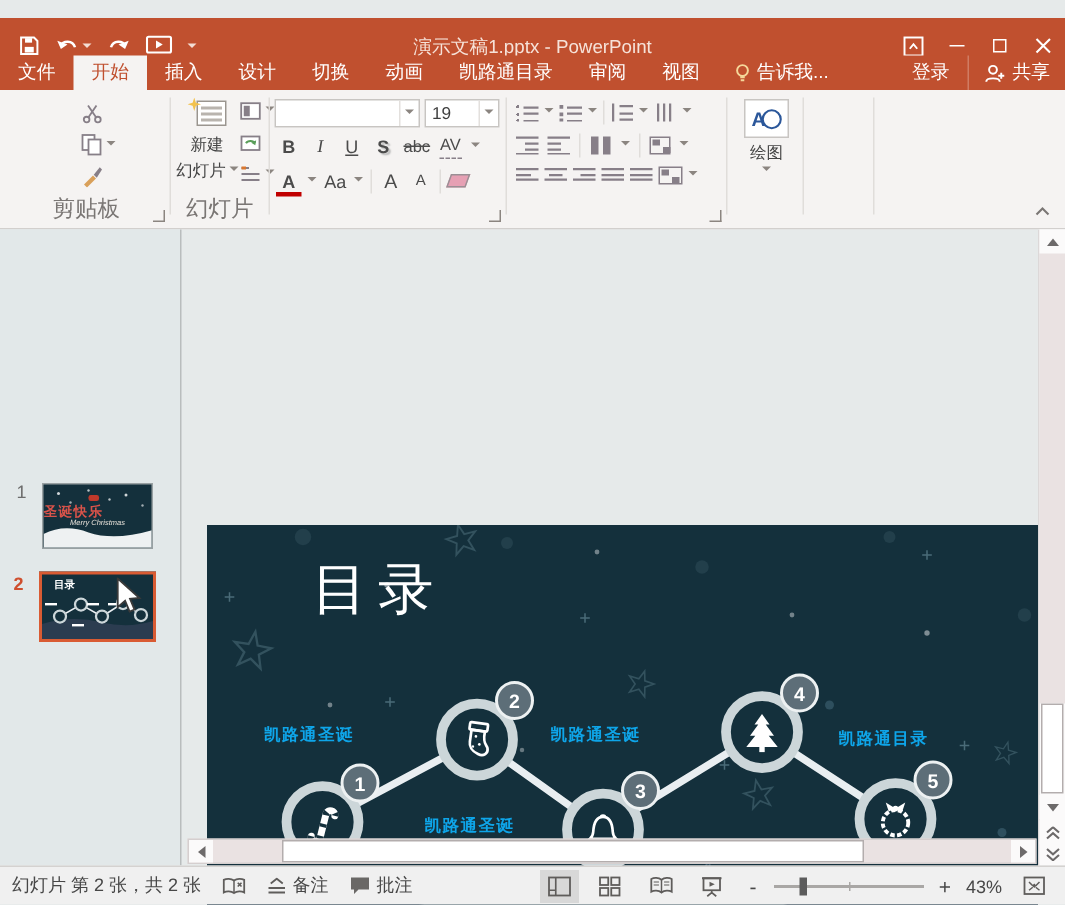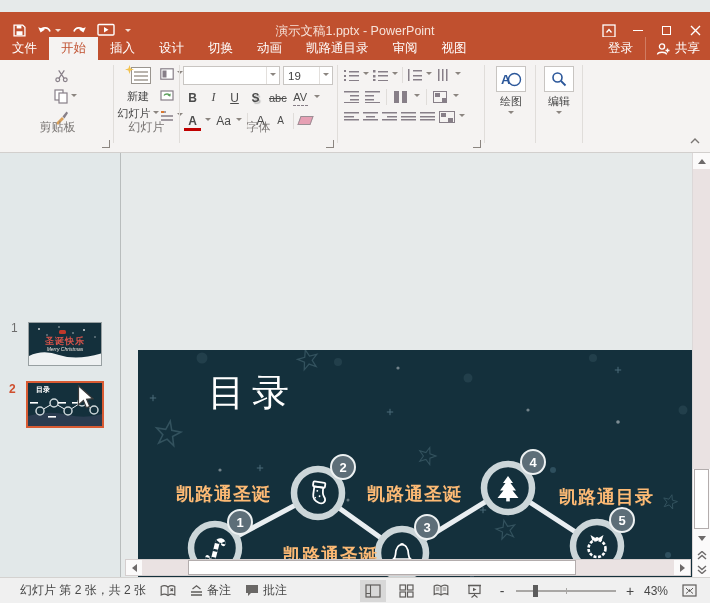--- a/index.html
+++ b/index.html
@@ -23,21 +23,21 @@
   .tab { padding:0 12px; display:flex; align-items:center; white-space:nowrap; }
   .tab.selected { background:#f5f3f2; color:#c0502f; }
   .tab-extra { display:flex; align-items:center; gap:4px; padding:0 10px; white-space:nowrap; }
   .tab-spacer { flex:1; }
   .share-tab { border-left:1px solid rgba(255,255,255,0.25); }
 
   
   .ribbon { position:absolute; left:0; top:60px; width:710px; height:93px; background:#f5f3f2; border-bottom:1px solid #d2cfcd; font-size:11px; color:#444; }
   .rsep { position:absolute; top:5px; height:78px; width:1px; background:#e0ddda; }
   .rgroup { position:absolute; top:0; height:92px; }
-  .grp-label { position:absolute; bottom:16px; left:0; right:0; text-align:center; font-size:12px; color:#7a7674; }
+  .grp-label { position:absolute; bottom:3px; left:0; right:0; text-align:center; font-size:15px; color:#7a7674; }
   .launcher { position:absolute; right:3px; bottom:4px; width:8px; height:8px; border-right:1.4px solid #8b8580; border-bottom:1.4px solid #8b8580; }
   .bigbtn { position:absolute; display:flex; flex-direction:column; align-items:center; gap:2px; }
   .dd-g { width:0;height:0;border:3px solid transparent;border-top-color:#8b8580; }
   .smallbtn { display:flex; align-items:center; gap:2px; }
   .clip-icon { position:relative; width:20px; height:24px; }
   .clip-body { position:absolute; left:0; top:2px; width:15px; height:21px; background:#e8b46b; border:1px solid #ad9a73; border-radius:2px; }
   .clip-top { position:absolute; left:4px; top:0; width:7px; height:4px; background:#8a8075; border-radius:1px; }
   .clip-page { position:absolute; right:0; top:6px; width:11px; height:15px; background:#fff; border:1px solid #9a958f; }
   .newslide-icon { position:relative; width:26px; height:22px; }
   .ns-page { position:absolute; right:0; top:2px; width:20px; height:17px; background:#fff; border:1px solid #9a958f; }
@@ -80,47 +80,47 @@
   .ribbon-collapse { position:absolute; right:10px; bottom:8px; width:10px; height:6px; }
 
   
   .workspace { position:absolute; left:0; top:153px; width:710px; height:424px; background:#e6eaea; }
   .thumb-panel { position:absolute; left:0; top:0; width:121px; height:424px; background:#e2e8e9; border-right:1px solid #b9bdbd; }
   .slide-num { position:absolute; font-size:12px; color:#6d6d6d; }
   .slide-num.current { color:#cf4f2e; font-weight:bold; }
   .thumb { position:absolute; background:#14303c; overflow:hidden; }
   .thumb1 { left:28px; top:169px; width:74px; height:44px; border:1px solid #98a0a2; }
   .thumb2-frame { left:26px; top:228px; width:78px; height:47px; position:absolute; border:2px solid #d95b33; background:#14303c; overflow:hidden; }
-  .t1-title { position:absolute; left:0; right:0; top:12px; text-align:center; font-size:9px; font-weight:bold; color:#d9534a; letter-spacing:1px; }
+  .t1-title { position:absolute; left:0; right:0; top:12px; font-size:9px; font-weight:bold; color:#d9534a; letter-spacing:1px; }
   .t1-sub { position:absolute; left:0; right:0; top:23px; text-align:center; font-size:5px; font-style:italic; color:#e8e2da; }
   .t2-title { position:absolute; left:8px; top:2px; font-size:7px; font-weight:bold; color:#fff; }
 
   
   .slide { position:absolute; left:138px; top:197px; width:554px; height:306px; background:#14303c; overflow:hidden; }
   .slide-title { position:absolute; left:70px; top:18px; font-size:37px; letter-spacing:7px; color:#fff; font-weight:500; }
   .badge { position:absolute; width:26px; height:26px; border-radius:50%; background:#5d6e78; border:2.5px solid #edf1f2; color:#fff; font-size:13px; font-weight:bold; display:flex; align-items:center; justify-content:center; }
-  .slide-label { position:absolute; color:#fdba74; font-size:18px; font-weight:bold; letter-spacing:1px; white-space:nowrap; }
+  .slide-label { position:absolute; color:#0ea5e9; font-size:11px; font-weight:bold; letter-spacing:1px; white-space:nowrap; }
 
   
   .vscroll { position:absolute; left:692px; top:0px; width:18px; height:424px; background:#fbfafa; border-left:1px solid #dcd8d8; }
   .vs-btn { position:absolute; left:0; width:18px; height:16px; display:flex; align-items:center; justify-content:center; background:#fbfafa; }
   .vs-track-used { position:absolute; left:0; top:16px; width:18px; height:300px; background:#eae2e2; }
   .vs-thumb { position:absolute; left:1px; top:316px; width:15px; height:60px; background:#fff; border:1px solid #b3adad; }
   .hscroll { position:absolute; left:125px; top:406px; width:566px; height:17px; background:#eae2e2; border:1px solid #d5cfcf; }
   .hs-btn { position:absolute; top:0; width:16px; height:15px; background:#fbfafa; display:flex; align-items:center; justify-content:center; }
   .hs-thumb { position:absolute; left:62px; top:0px; width:388px; height:15px; background:#fff; border:1px solid #b3adad; }
   .tri { width:0; height:0; border:4px solid transparent; }
   .tri-up { border-bottom:5px solid #6d6a6a; border-top:none; }
   .tri-down { border-top:5px solid #6d6a6a; border-bottom:none; }
   .tri-left { border-right:5px solid #6d6a6a; border-left:none; }
   .tri-right { border-left:5px solid #6d6a6a; border-right:none; }
 
   
   .statusbar { position:absolute; left:0; top:577px; width:710px; height:26px; background:#f0f0f0; border-top:1px solid #d4d2d0; display:flex; align-items:center; font-size:12px; color:#474747; }
-  .sb-left { display:flex; align-items:center; gap:14px; padding-left:20px; }
+  .sb-left { display:flex; align-items:center; gap:14px; padding-left:8px; }
   .sb-item { display:flex; align-items:center; gap:4px; white-space:nowrap; }
   .sb-right { margin-left:auto; display:flex; align-items:center; gap:8px; padding-right:8px; }
   .viewbtn { width:26px; height:22px; display:flex; align-items:center; justify-content:center; }
   .viewbtn.active { background:#d8d8d8; }
   .zoom-track { position:relative; width:100px; height:2px; background:#a9a7a5; }
   .zoom-tick { position:absolute; left:50%; top:-2px; width:1px; height:6px; background:#a9a7a5; }
   .zoom-handle { position:absolute; left:17px; top:-5px; width:5px; height:12px; background:#5c5c5c; }
   .zoom-pm { font-size:14px; color:#474747; width:12px; text-align:center; }
 
   .cursor { position:absolute; left:75px; top:385px; z-index:50; }
@@ -187,20 +187,27 @@
   <div class="tabrow">
     <span class="tab">文件</span>
     <span class="tab selected">开始</span>
     <span class="tab">插入</span>
     <span class="tab">设计</span>
     <span class="tab">切换</span>
     <span class="tab">动画</span>
     <span class="tab">凯路通目录</span>
     <span class="tab">审阅</span>
     <span class="tab">视图</span>
+    <span class="tab-extra">
+      <svg width="12" height="14" viewBox="0 0 12 14">
+          <circle cx="6" cy="5" r="3.6" fill="none" stroke="#f5d79a" stroke-width="1.3"></circle>
+          <path d="M4.5 9.5 h3 M4.8 11.5 h2.4" stroke="#f5d79a" stroke-width="1.2"></path>
+        </svg>
+      <span>告诉我...</span>
+    </span>
     <span class="tab-spacer"></span>
     <span class="tab">登录</span>
     <span class="tab-extra share-tab">
       <svg width="15" height="14" viewBox="0 0 15 14">
           <circle cx="6" cy="4.5" r="2.6" fill="none" stroke="#fff" stroke-width="1.3"></circle>
           <path d="M1.5 12.5 C1.5 9.5 10.5 9.5 10.5 12.5" fill="none" stroke="#fff" stroke-width="1.3"></path>
           <path d="M11.5 6.5 v4 M9.5 8.5 h4" stroke="#fff" stroke-width="1.3"></path>
         </svg>
       <span>共享</span>
     </span>
@@ -300,21 +307,20 @@
         <span class="fbtn fontcolor-a">A</span>
         <span class="dd-g"></span>
         <span class="fbtn">Aa</span>
         <span class="dd-g"></span>
         <span class="vdiv"></span>
         <span class="fbtn" style="font-size:13px;">A</span>
         <span class="fbtn" style="font-size:10px;">A</span>
         <span class="vdiv"></span>
         <span class="eraser"></span>
       </div>
-      <div class="grp-label">字体</div>
       <span class="launcher"></span>
     </div>
     <div class="rsep" style="left:337px;"></div>
 
     <div class="rgroup" style="left:338px;width:146px;">
       <div class="frow" style="left:6px;top:7px;gap:4px;">
         <span class="pic pic-bullets"></span>
           <span class="dd-g"></span>
         <span class="pic pic-numbers"></span>
           <span class="dd-g"></span>
@@ -352,30 +358,20 @@
         <svg width="22" height="16" viewBox="0 0 22 16">
             <text x="1" y="13" font-size="13" font-weight="bold" fill="#2b579a" font-family="Liberation Sans, sans-serif">A</text>
             <circle cx="14.5" cy="8.5" r="6" fill="none" stroke="#2b579a" stroke-width="1.4"></circle>
           </svg>
       </span>
       <span>绘图</span>
       <span class="dd-g"></span>
     </div>
     <div class="rsep" style="left:535px;"></div>
 
-    <div class="boxbtn" style="left:538px;top:6px;width:42px;">
-      <span class="icobox">
-        <svg width="16" height="16" viewBox="0 0 16 16">
-            <circle cx="6.5" cy="6.5" r="4.5" fill="none" stroke="#2b579a" stroke-width="1.6"></circle>
-            <path d="M10 10 L14.5 14.5" stroke="#2b579a" stroke-width="1.8"></path>
-          </svg>
-      </span>
-      <span>编辑</span>
-      <span class="dd-g"></span>
-    </div>
     <div class="rsep" style="left:582px;"></div>
 
     <svg class="ribbon-collapse" viewBox="0 0 10 6">
         <path d="M1 5 L5 1 L9 5" fill="none" stroke="#7a7674" stroke-width="1.4"></path>
       </svg>
   </div>
 
   <div class="workspace">
 
     <div class="thumb-panel">

